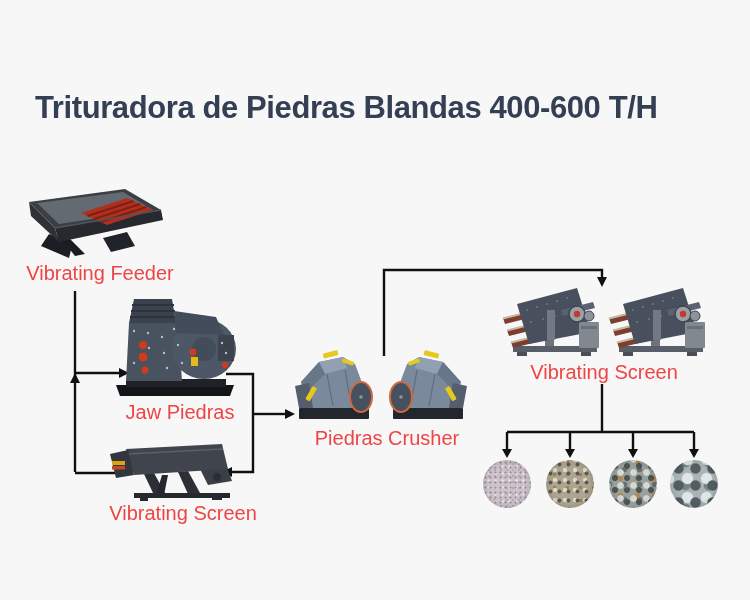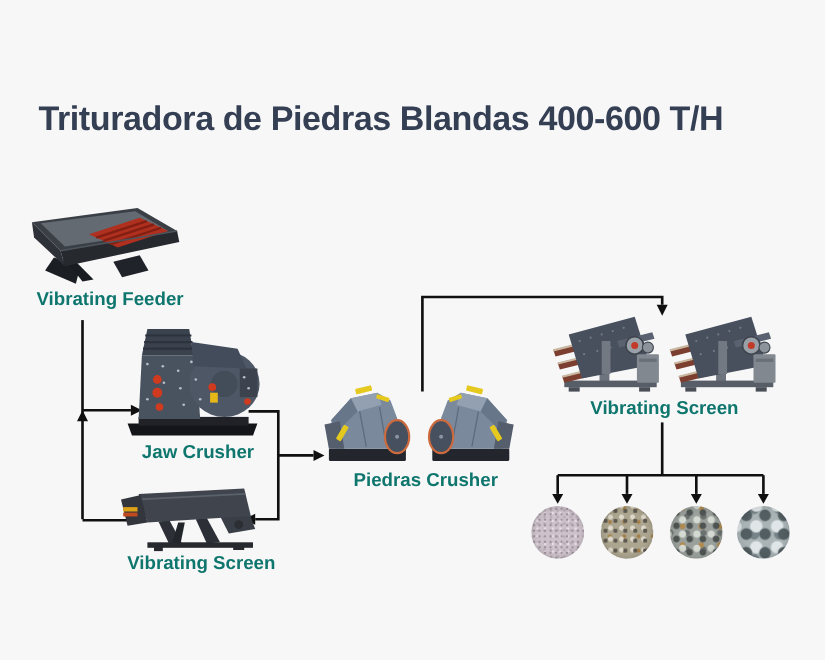--- a/index.html
+++ b/index.html
@@ -4,22 +4,22 @@
 <style>
   html,body{margin:0;padding:0;}
   body{width:750px;height:600px;overflow:hidden;position:relative;
        font-family:"Liberation Sans",sans-serif;background:#f7f7f8;}
   #canvas{position:absolute;left:0;top:0;width:750px;height:600px;}
   #title{position:absolute;left:35px;top:90px;margin:0;font-size:31px;
          font-weight:700;letter-spacing:-0.4px;white-space:nowrap;color:#343f54;}
   #flow{position:absolute;left:0;top:0;pointer-events:none;}
   .machine{position:absolute;margin:0;padding:0;}
   .machine svg{display:block;}
-  .mlabel{position:absolute;transform:translateX(-50%);font-size:17px;
-          font-weight:700;color:#0f766e;white-space:nowrap;}
+  .mlabel{position:absolute;transform:translateX(-50%);font-size:20px;
+          font-weight:400;color:#ef4444;white-space:nowrap;}
   .product{position:absolute;width:48px;height:48px;border-radius:50%;
            box-shadow:inset 0 0 6px rgba(0,0,0,.18);}
   .tex-fine{background-image:
       radial-gradient(circle,#9d909c 0.8px,transparent 1.4px),
       radial-gradient(circle,#e8e0e6 0.9px,transparent 1.5px),
       radial-gradient(circle,#b6a8b4 0.8px,transparent 1.4px);
       background-size:5px 5px,7px 7px,6px 6px;
       background-position:0 0,2px 3px,3px 1px;}
   .tex-small{background-image:
       radial-gradient(circle,#5d5950 1.7px,transparent 2.3px),
@@ -128,21 +128,21 @@
           <circle cx="52" cy="60" r="1.2"></circle>
         <circle cx="55" cy="75" r="1.2"></circle>
           <circle cx="62" cy="36" r="1.2"></circle>
         <circle cx="66" cy="52" r="1.2"></circle>
           <circle cx="70" cy="70" r="1.2"></circle>
         <circle cx="110" cy="50" r="1.2"></circle>
           <circle cx="114" cy="60" r="1.2"></circle>
       </g>
     </svg>
   </figure>
-  <div class="mlabel" style="left:180px;top:401px">Jaw Crusher</div>
+  <div class="mlabel" style="left:180px;top:401px">Jaw Piedras</div>
 
   <figure class="machine" style="left:104px;top:437px">
     <svg width="132" height="66" viewBox="0 0 132 66">
       <polygon points="40,37 50,36 62,58 50,58" fill="#2c3036"></polygon>
       <polygon points="74,35 84,34 96,56 84,57" fill="#2c3036"></polygon>
       <polygon points="58,38 64,38 60,58 52,58" fill="#23262b"></polygon>
       <rect x="30" y="56" width="96" height="5" fill="#26292e"></rect>
       <rect x="36" y="60" width="8" height="4" fill="#26292e"></rect>
       <rect x="108" y="58" width="10" height="5" fill="#26292e"></rect>
       <polygon points="96,32 122,28 128,44 104,48" fill="#3a3f47"></polygon>

